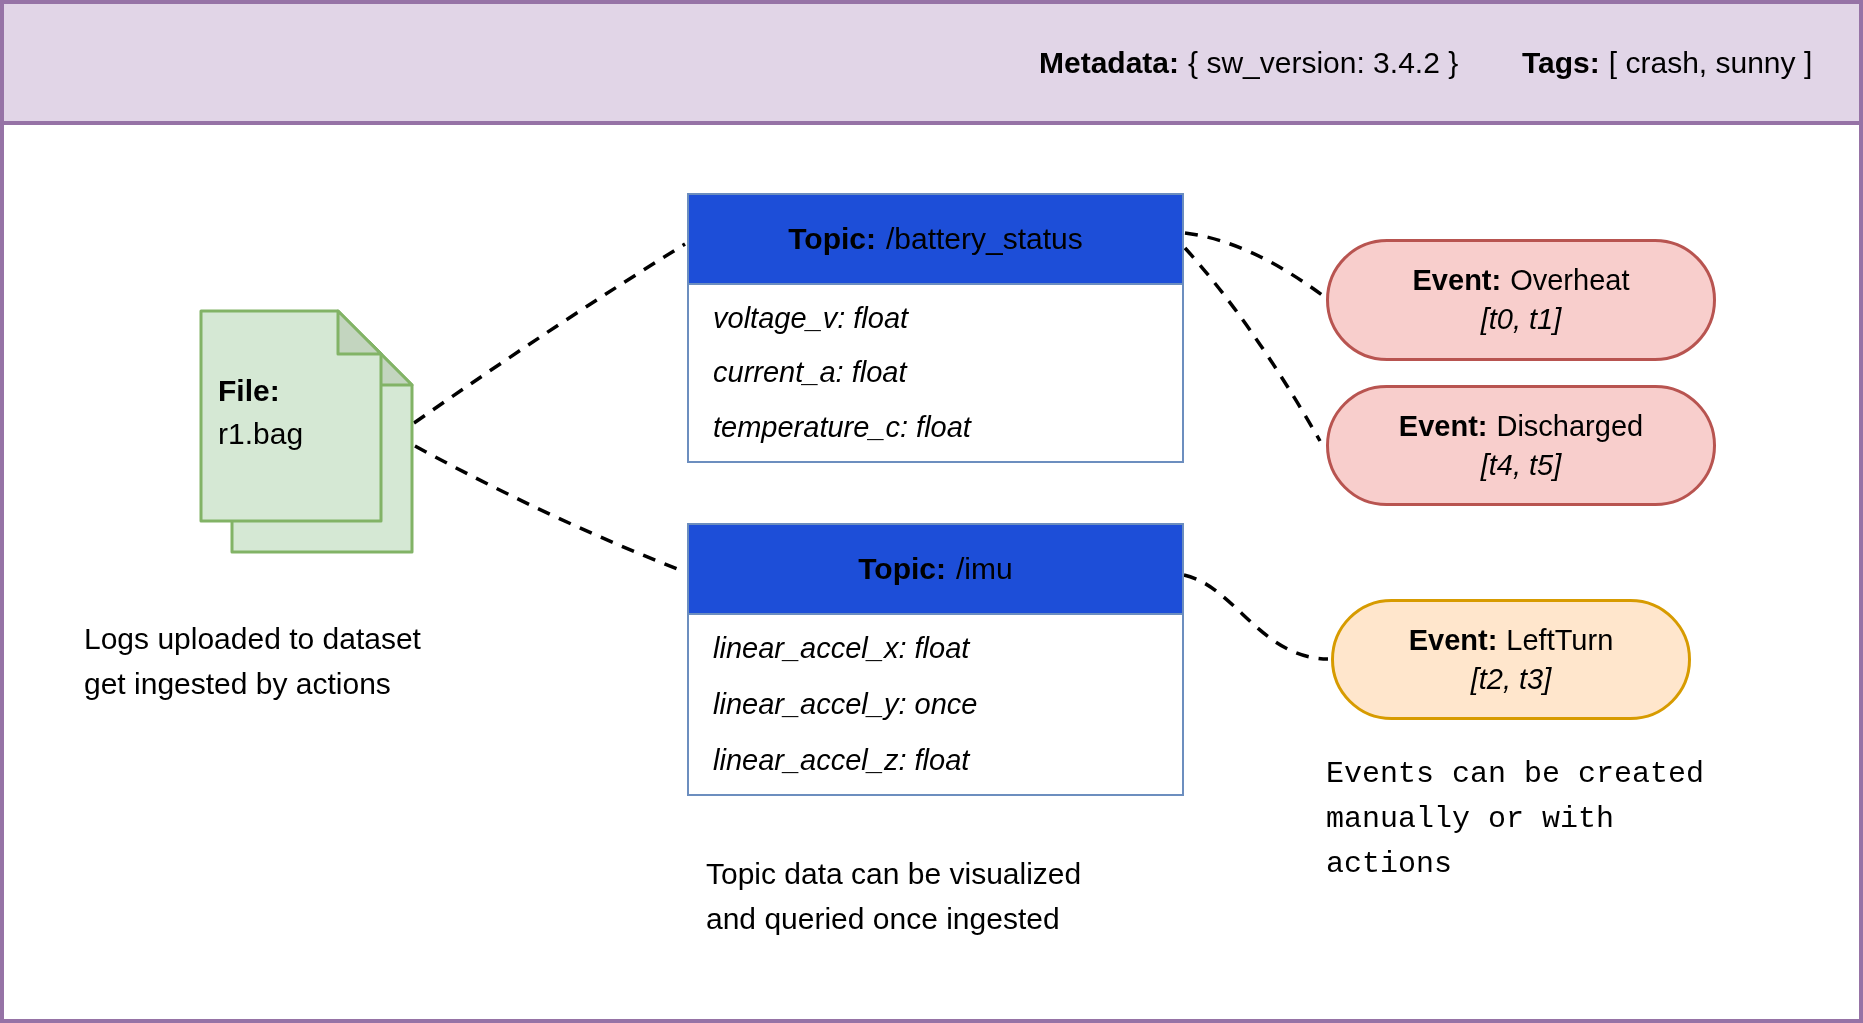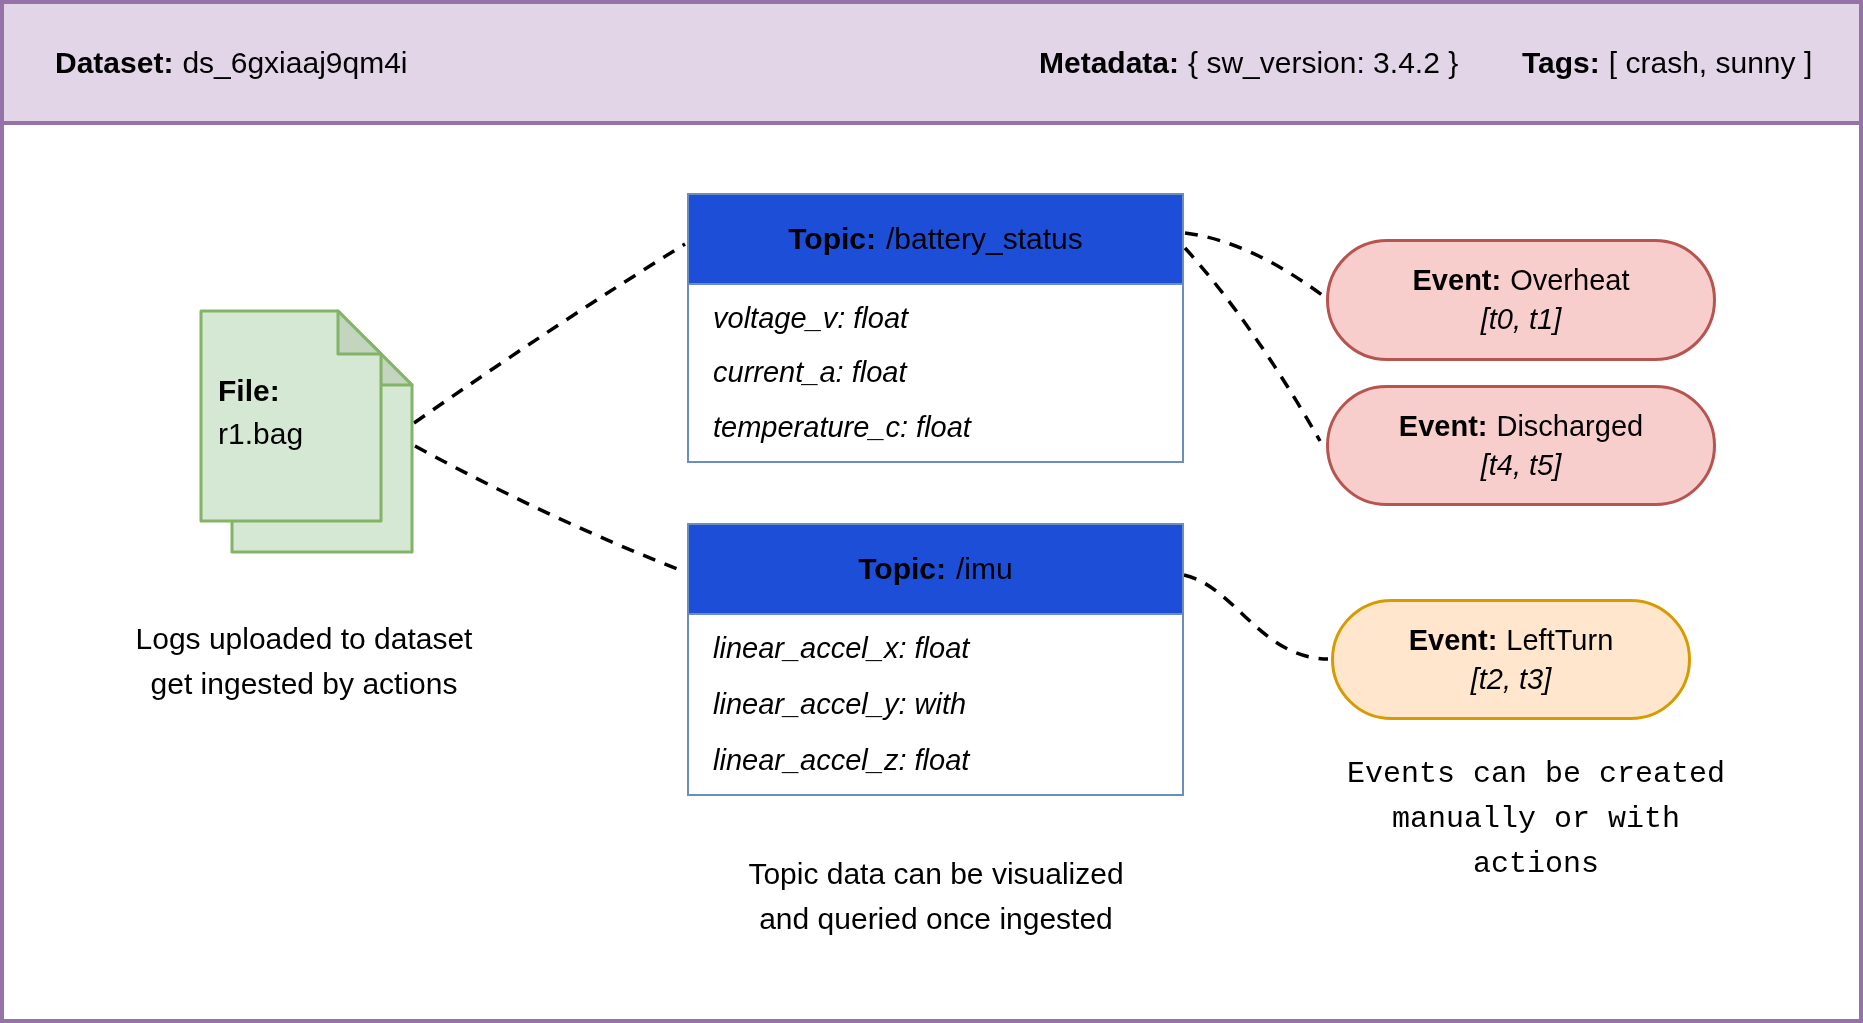--- a/index.html
+++ b/index.html
@@ -37,21 +37,21 @@
   }
   .pill{
     position:absolute;box-sizing:border-box;border-radius:999px;
     display:flex;flex-direction:column;align-items:center;justify-content:center;
     font-size:29px;line-height:39px;white-space:nowrap;
   }
   .pill.red{background:#F8CECC;border:3px solid #B85450;}
   .pill.orange{background:#FFE6CC;border:3px solid #D79B00;}
   .pill .b{margin-right:9px;}
   .pillline{display:flex;}
-  .caption{position:absolute;text-align:center;font-size:30px;line-height:45px;}
+  .caption{position:absolute;text-align:left;font-size:30px;line-height:45px;}
 </style>
 </head>
 <body>
 
 <div class="canvas">
 
   <svg class="overlay" viewBox="0 0 1863 1023" xmlns="http://www.w3.org/2000/svg">
     <g stroke="#000000" stroke-width="3.5" fill="none" stroke-dasharray="13 10">
       <path d="M410,419 Q552,320 681,240"></path>
       <path d="M411,442 Q545,515 681,568"></path>
@@ -61,24 +61,20 @@
     </g>
     <g stroke="#82B366" stroke-width="3" stroke-linejoin="round">
       <path d="M228,338 H365 L408,381 V548 H228 Z" fill="#D5E8D4"></path>
       <path d="M365,338 L408,381 H365 Z" fill="#C3D5BF"></path>
       <path d="M197,307 H334 L377,350 V517 H197 Z" fill="#D5E8D4"></path>
       <path d="M334,307 L377,350 H334 Z" fill="#C3D5BF"></path>
     </g>
   </svg>
 
   <header class="topbar">
-    <div class="hitem" style="left:51px;">
-      <span class="b">Dataset:</span>
-      <span>ds_6gxiaaj9qm4i</span>
-    </div>
     <div class="hitem" style="left:1035px;align-items:center;">
       <span class="b">Metadata:</span>
       <span>{ sw_version: 3.4.2 }</span>
     </div>
     <div class="hitem" style="left:1518px;">
       <span class="b">Tags:</span>
       <span>[ crash, sunny ]</span>
     </div>
   </header>
 
@@ -99,21 +95,21 @@
     </div>
   </div>
 
   <div class="topic" style="top:519px;height:273px;">
     <div class="topic-header">
       <span class="b">Topic:</span>
       <span>/imu</span>
     </div>
     <div class="topic-body">
       <div>linear_accel_x: float</div>
-      <div>linear_accel_y: with</div>
+      <div>linear_accel_y: once</div>
       <div>linear_accel_z: float</div>
     </div>
   </div>
 
   <div class="pill red" style="left:1322px;top:235px;width:390px;height:122px;">
     <div class="pillline">
       <span class="b">Event:</span>
       <span>Overheat</span>
     </div>
     <div class="i">[t0, t1]</div>

